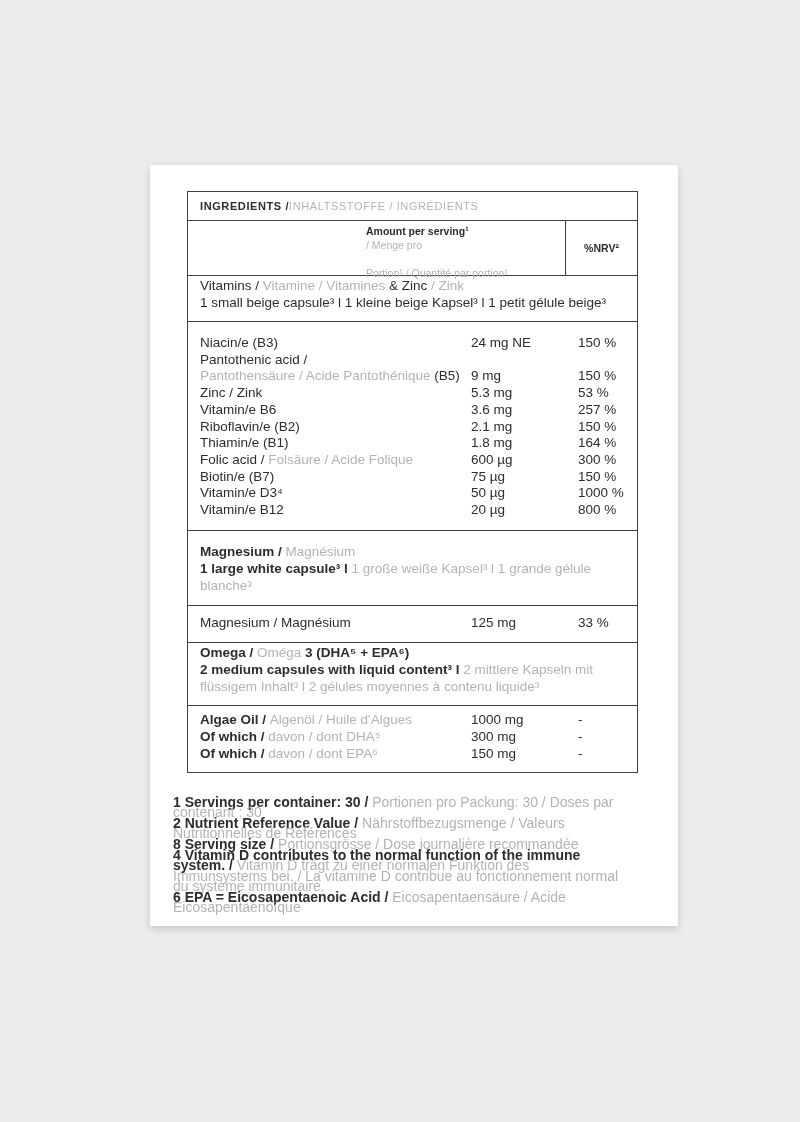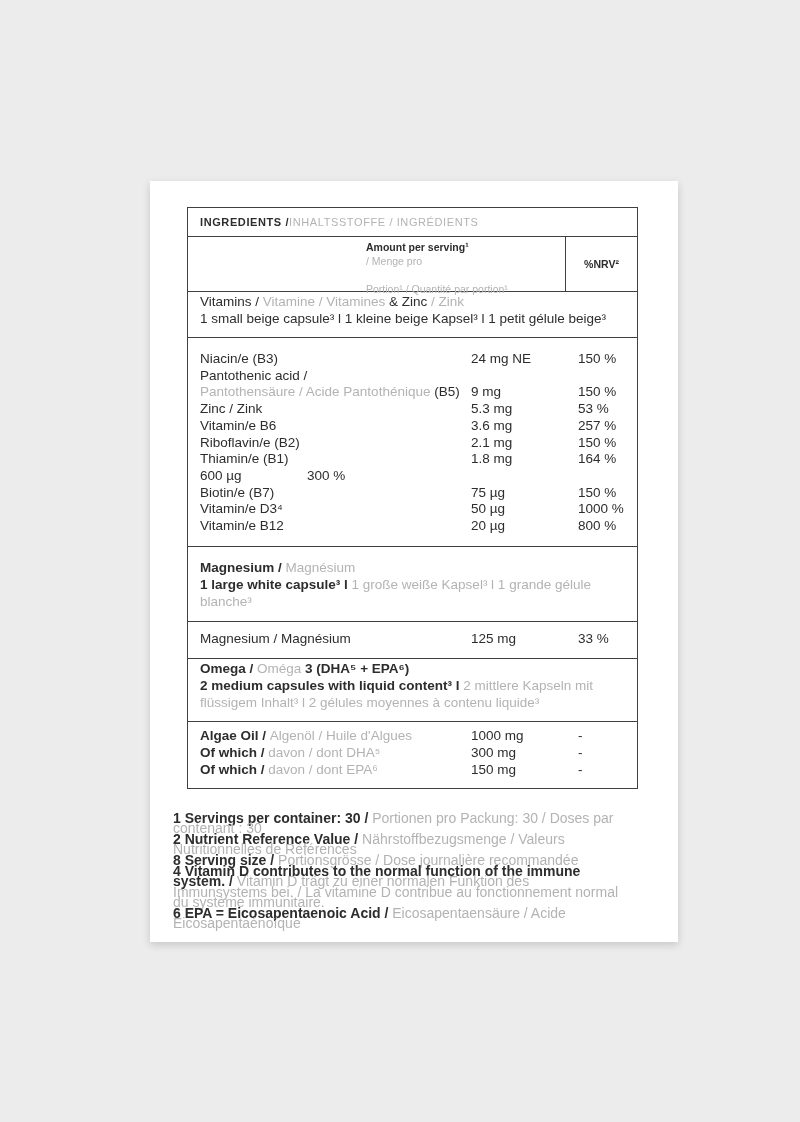--- a/index.html
+++ b/index.html
@@ -11,21 +11,21 @@
   }
   *{box-sizing:border-box;}
   html,body{margin:0;padding:0;}
   body{
     width:800px;height:1122px;position:relative;
     background:var(--page-bg);
     font-family:"Liberation Sans",sans-serif;
     color:var(--dark);
   }
   .card{
-    position:absolute;left:150px;top:181px;width:528px;height:761px;
+    position:absolute;left:150px;top:165px;width:528px;height:761px;
     background:var(--card-bg);
     box-shadow:0 3px 8px rgba(0,0,0,.16);
   }
   .ing-table{
     margin:26px 37px 0 37px;width:451px;
     border:1px solid var(--border);
     background:#fff;
   }
   .t-title{
     height:28px;display:flex;align-items:center;
@@ -128,20 +128,21 @@
               <div class="cell-name" data-name="nutrient-name"><span class="s-d" data-name="text-part">Riboflavin/e (B2)</span></div>
               <div class="cell-amount" data-name="nutrient-amount">2.1 mg</div>
               <div class="cell-nrv" data-name="nutrient-nrv">150 %</div>
             </div>
             <div class="n-row" data-name="nutrient-row">
               <div class="cell-name" data-name="nutrient-name"><span class="s-d" data-name="text-part">Thiamin/e (B1)</span></div>
               <div class="cell-amount" data-name="nutrient-amount">1.8 mg</div>
               <div class="cell-nrv" data-name="nutrient-nrv">164 %</div>
             </div>
             <div class="n-row" data-name="nutrient-row">
+              <div class="cell-name" data-name="nutrient-name"><span class="s-d" data-name="text-part">Folic acid / </span><span class="s-g" data-name="text-part">Folsäure / Acide Folique</span></div>
               <div class="cell-amount" data-name="nutrient-amount">600 µg</div>
               <div class="cell-nrv" data-name="nutrient-nrv">300 %</div>
             </div>
             <div class="n-row" data-name="nutrient-row">
               <div class="cell-name" data-name="nutrient-name"><span class="s-d" data-name="text-part">Biotin/e (B7)</span></div>
               <div class="cell-amount" data-name="nutrient-amount">75 µg</div>
               <div class="cell-nrv" data-name="nutrient-nrv">150 %</div>
             </div>
             <div class="n-row" data-name="nutrient-row">
               <div class="cell-name" data-name="nutrient-name"><span class="s-d" data-name="text-part">Vitamin/e D3⁴</span></div>

